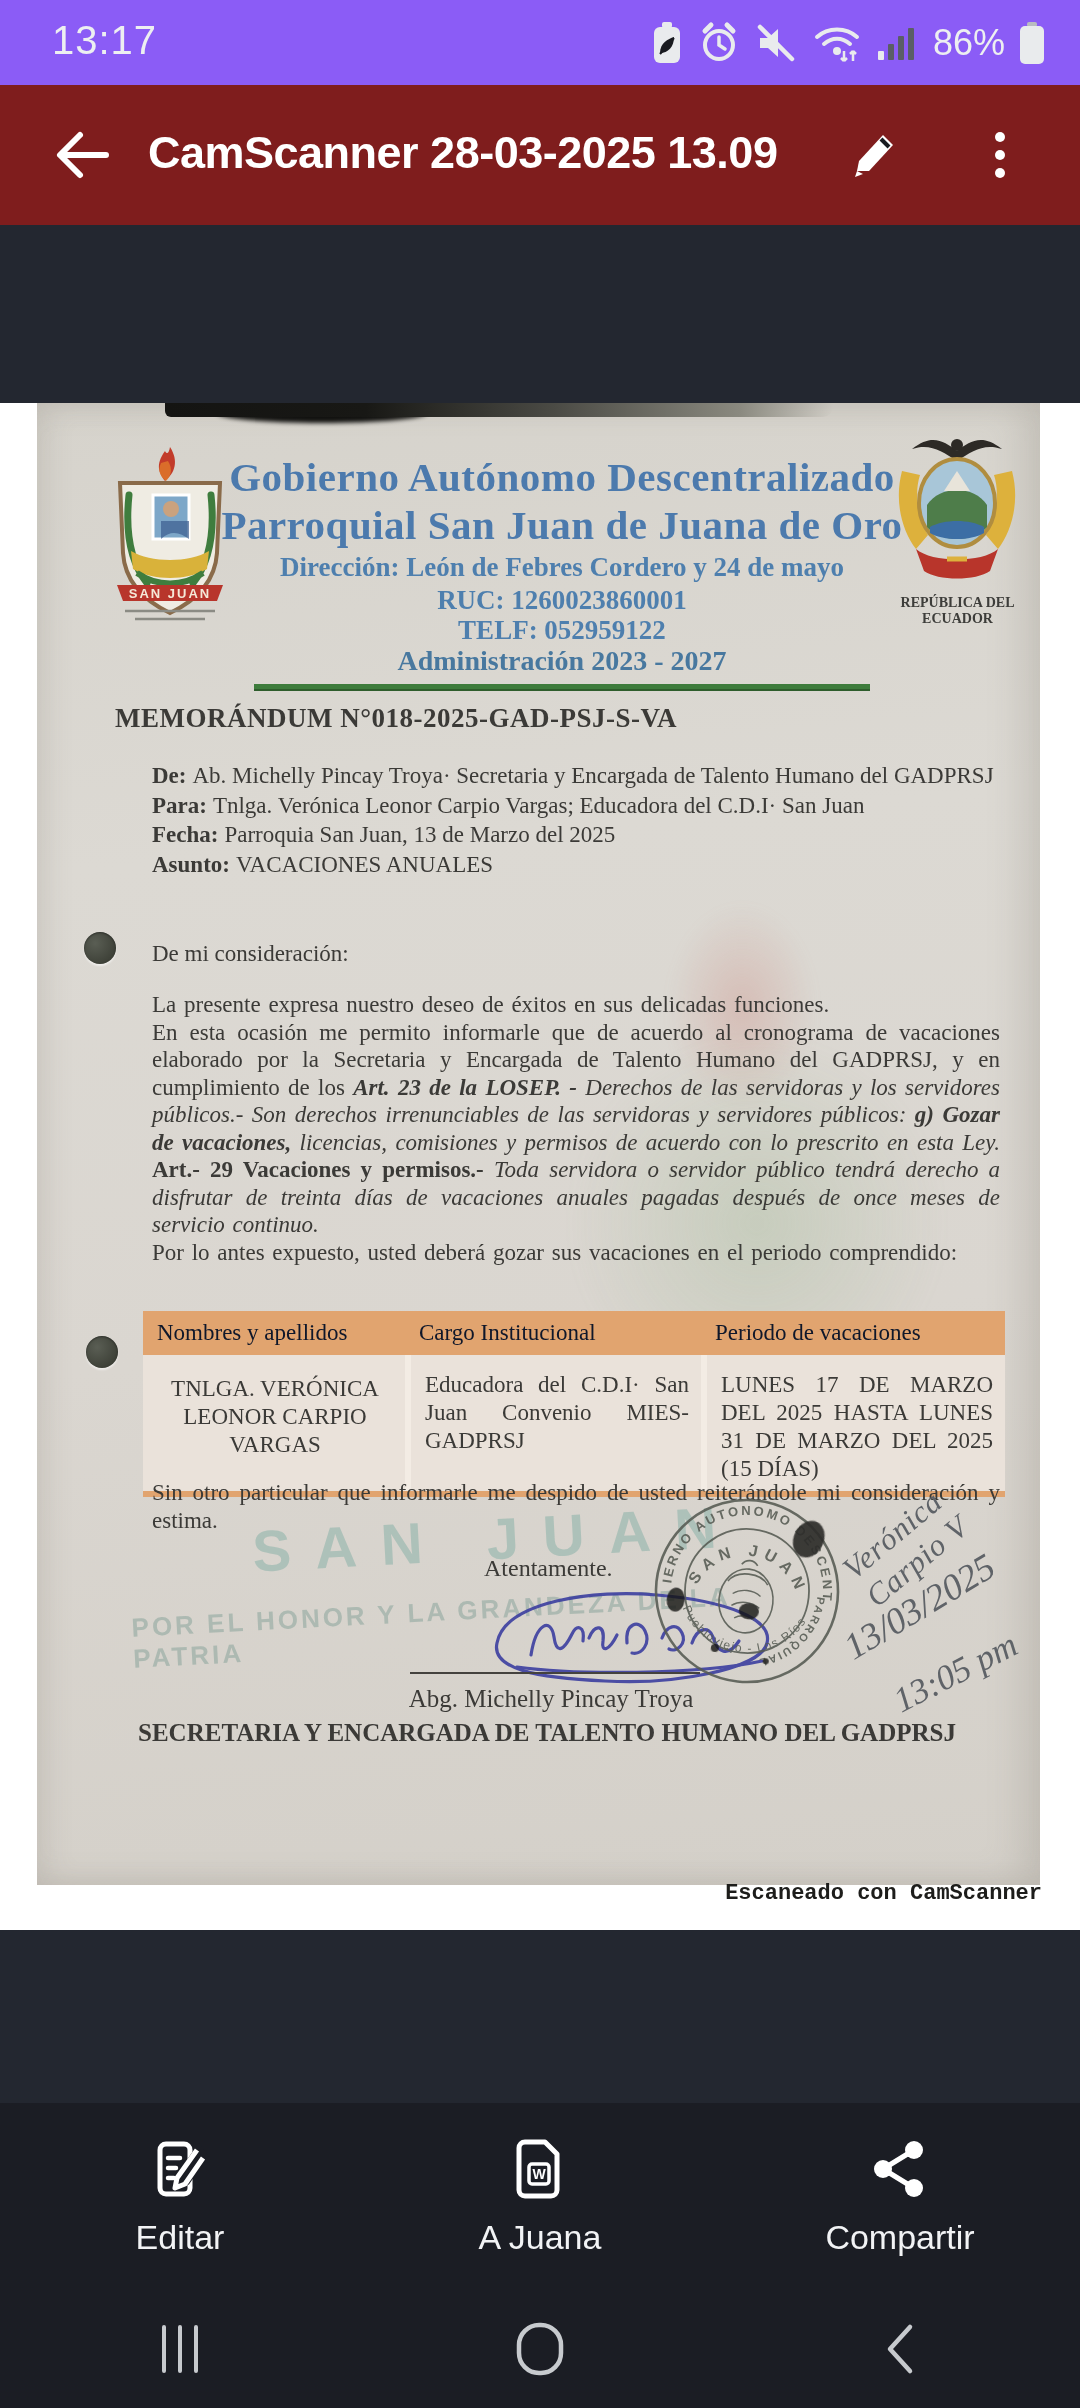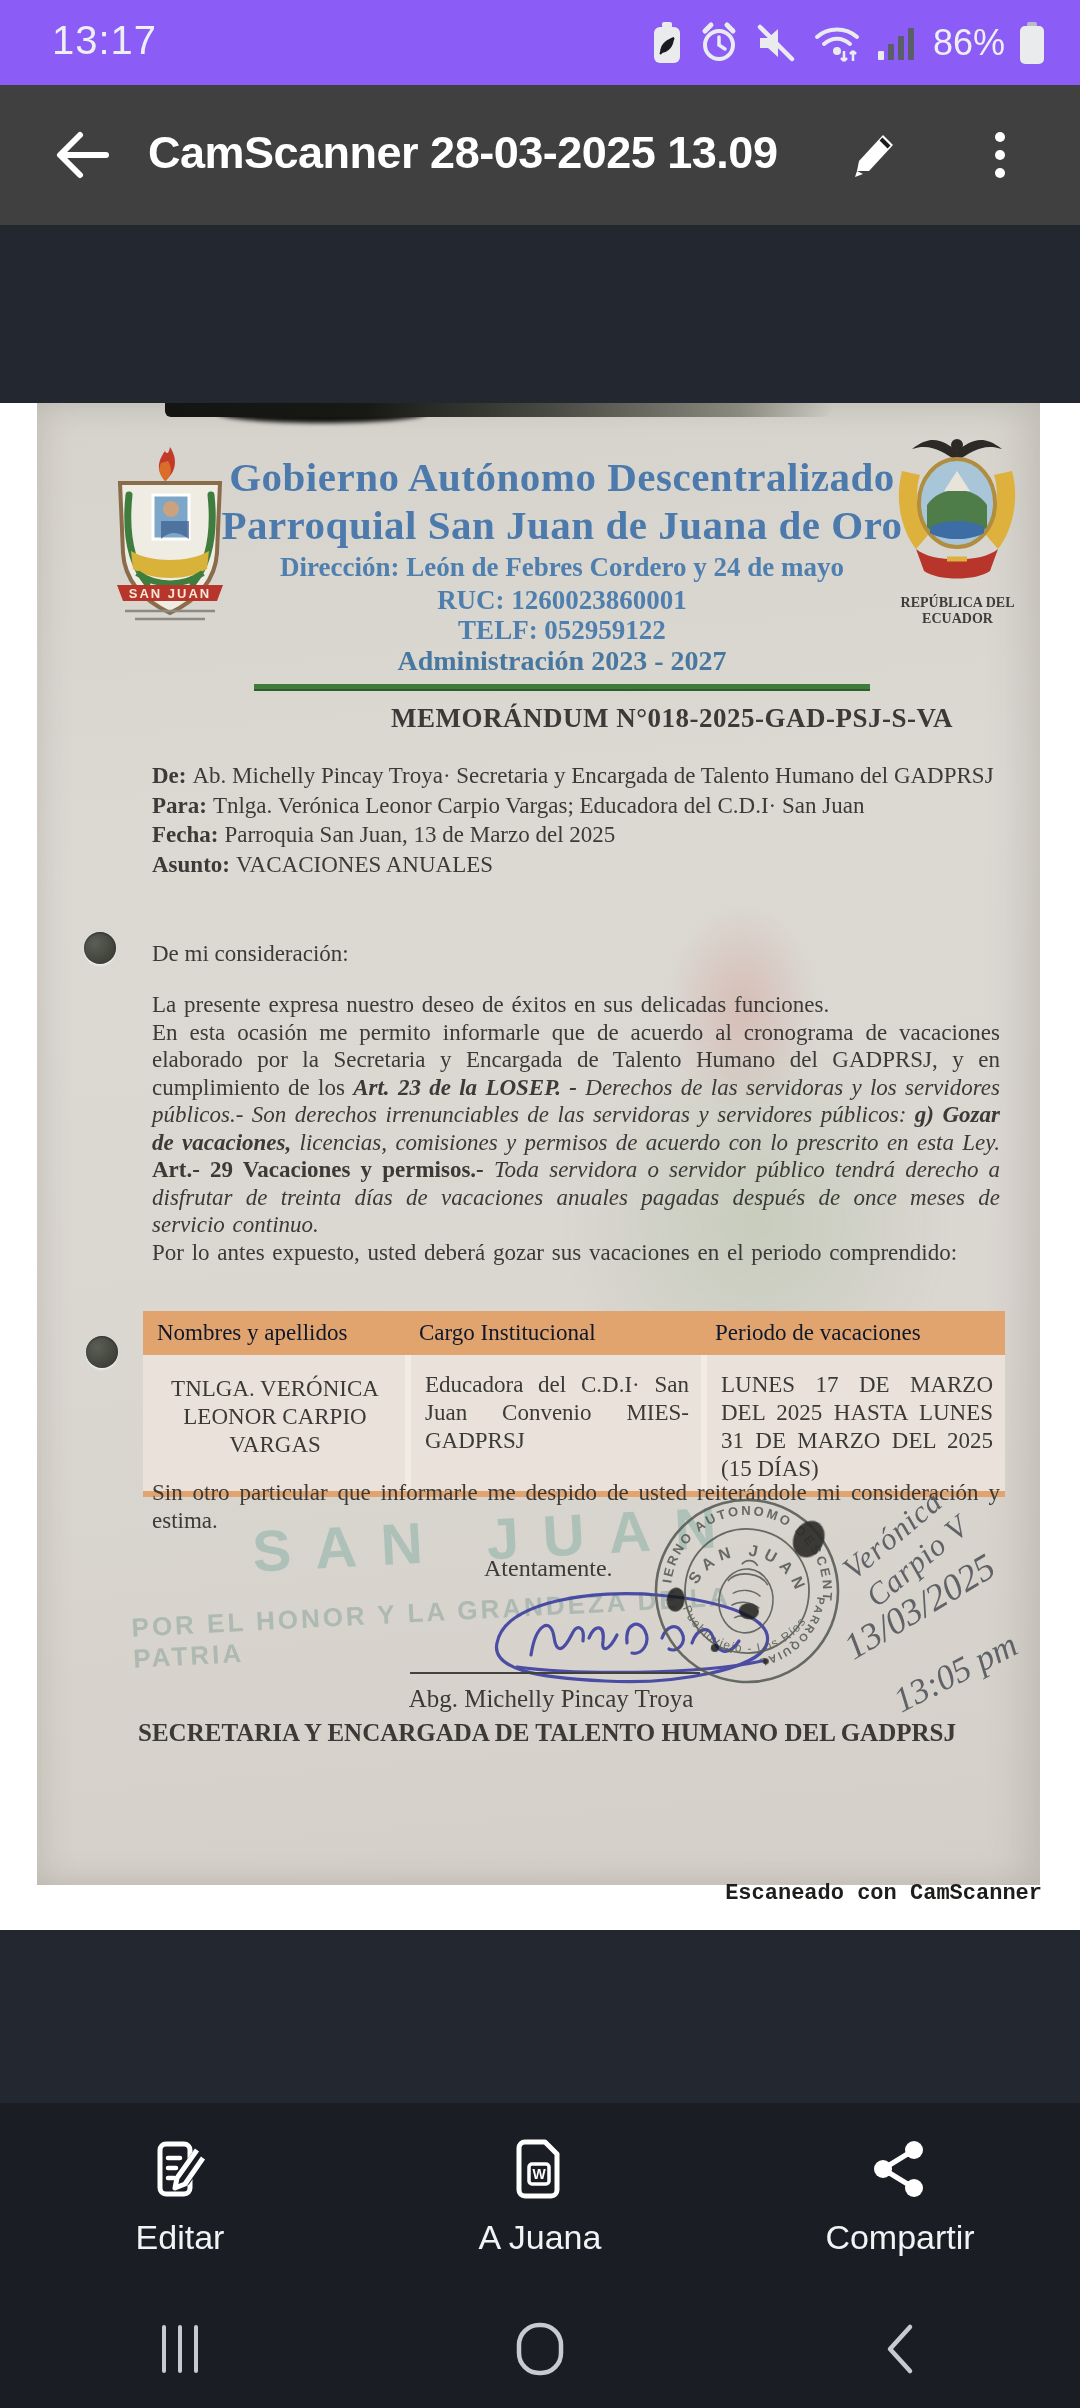--- a/index.html
+++ b/index.html
@@ -7,21 +7,21 @@
           font-family:"Liberation Sans",sans-serif;background:#191b20;}
 
   
   .status-bar{position:absolute;top:0;left:0;width:1080px;height:85px;background:#8b5cf6;}
   .status-time{position:absolute;left:52px;top:18px;font-size:40px;color:#edeff1;letter-spacing:1px;}
   .status-icons{position:absolute;right:34px;top:0;height:85px;display:flex;align-items:center;gap:13px;}
   .status-icons svg{display:block;}
   .status-batt-text{font-size:36px;color:#edeff1;margin-left:4px;}
 
   
-  .app-bar{position:absolute;top:85px;left:0;width:1080px;height:140px;background:#404040;}
+  .app-bar{position:absolute;top:85px;left:0;width:1080px;height:140px;background:#7f1d1d;}
   .back-btn{position:absolute;left:52px;top:40px;width:60px;height:60px;}
   .app-title{position:absolute;left:148px;top:42px;font-size:45px;font-weight:bold;color:#ffffff;letter-spacing:-0.5px;}
   .edit-btn{position:absolute;left:845px;top:42px;width:56px;height:56px;}
   .menu-btn{position:absolute;left:978px;top:40px;width:44px;height:60px;}
 
   
   .viewer{position:absolute;top:225px;left:0;width:1080px;height:1878px;background:#232730;}
   .page-canvas{position:absolute;top:178px;left:0;width:1080px;height:1527px;background:#ffffff;}
   .scan-credit{position:absolute;right:38px;top:1478px;font-family:"Liberation Mono",monospace;
                font-weight:bold;font-size:22px;color:#1d1d1b;}
@@ -46,21 +46,21 @@
   .hdr-address{font-size:27px;font-weight:bold;line-height:36px;color:#4e7fae;}
   .hdr-ruc,.hdr-telf{font-size:27px;font-weight:bold;line-height:30px;color:#4e7fae;}
   .hdr-admin{font-size:28px;font-weight:bold;line-height:32px;color:#48789f;}
   .green-rule{margin:7px auto 0 auto;width:616px;height:5px;background:#3e7c3c;border-bottom:2px solid #2e5d2c;}
   .seal-left{position:absolute;left:58px;top:40px;}
   .seal-right{position:absolute;left:855px;top:28px;}
   .seal-right-caption{position:absolute;left:828px;top:192px;width:185px;text-align:center;
                       font-family:"Liberation Serif",serif;font-size:14px;font-weight:bold;color:#3d3d3a;}
 
   
-  .memo-number{position:absolute;left:68px;top:300px;width:848px;text-align:right;
+  .memo-number{position:absolute;left:78px;top:300px;width:848px;text-align:left;
                font-size:27px;font-weight:bold;letter-spacing:.5px;}
   .doc-block{position:absolute;left:115px;width:848px;}
   .meta{top:358px;font-size:23px;line-height:29.5px;text-align:justify;}
   .meta b{margin-right:6px;}
   .salutation{top:538px;font-size:23px;}
   .body-text{top:588px;font-size:23px;line-height:27.5px;text-align:justify;word-spacing:2px;}
   .body-text p{margin:0;}
   .it{font-style:italic;} .bi{font-style:italic;font-weight:bold;} .b{font-weight:bold;}
 
   

